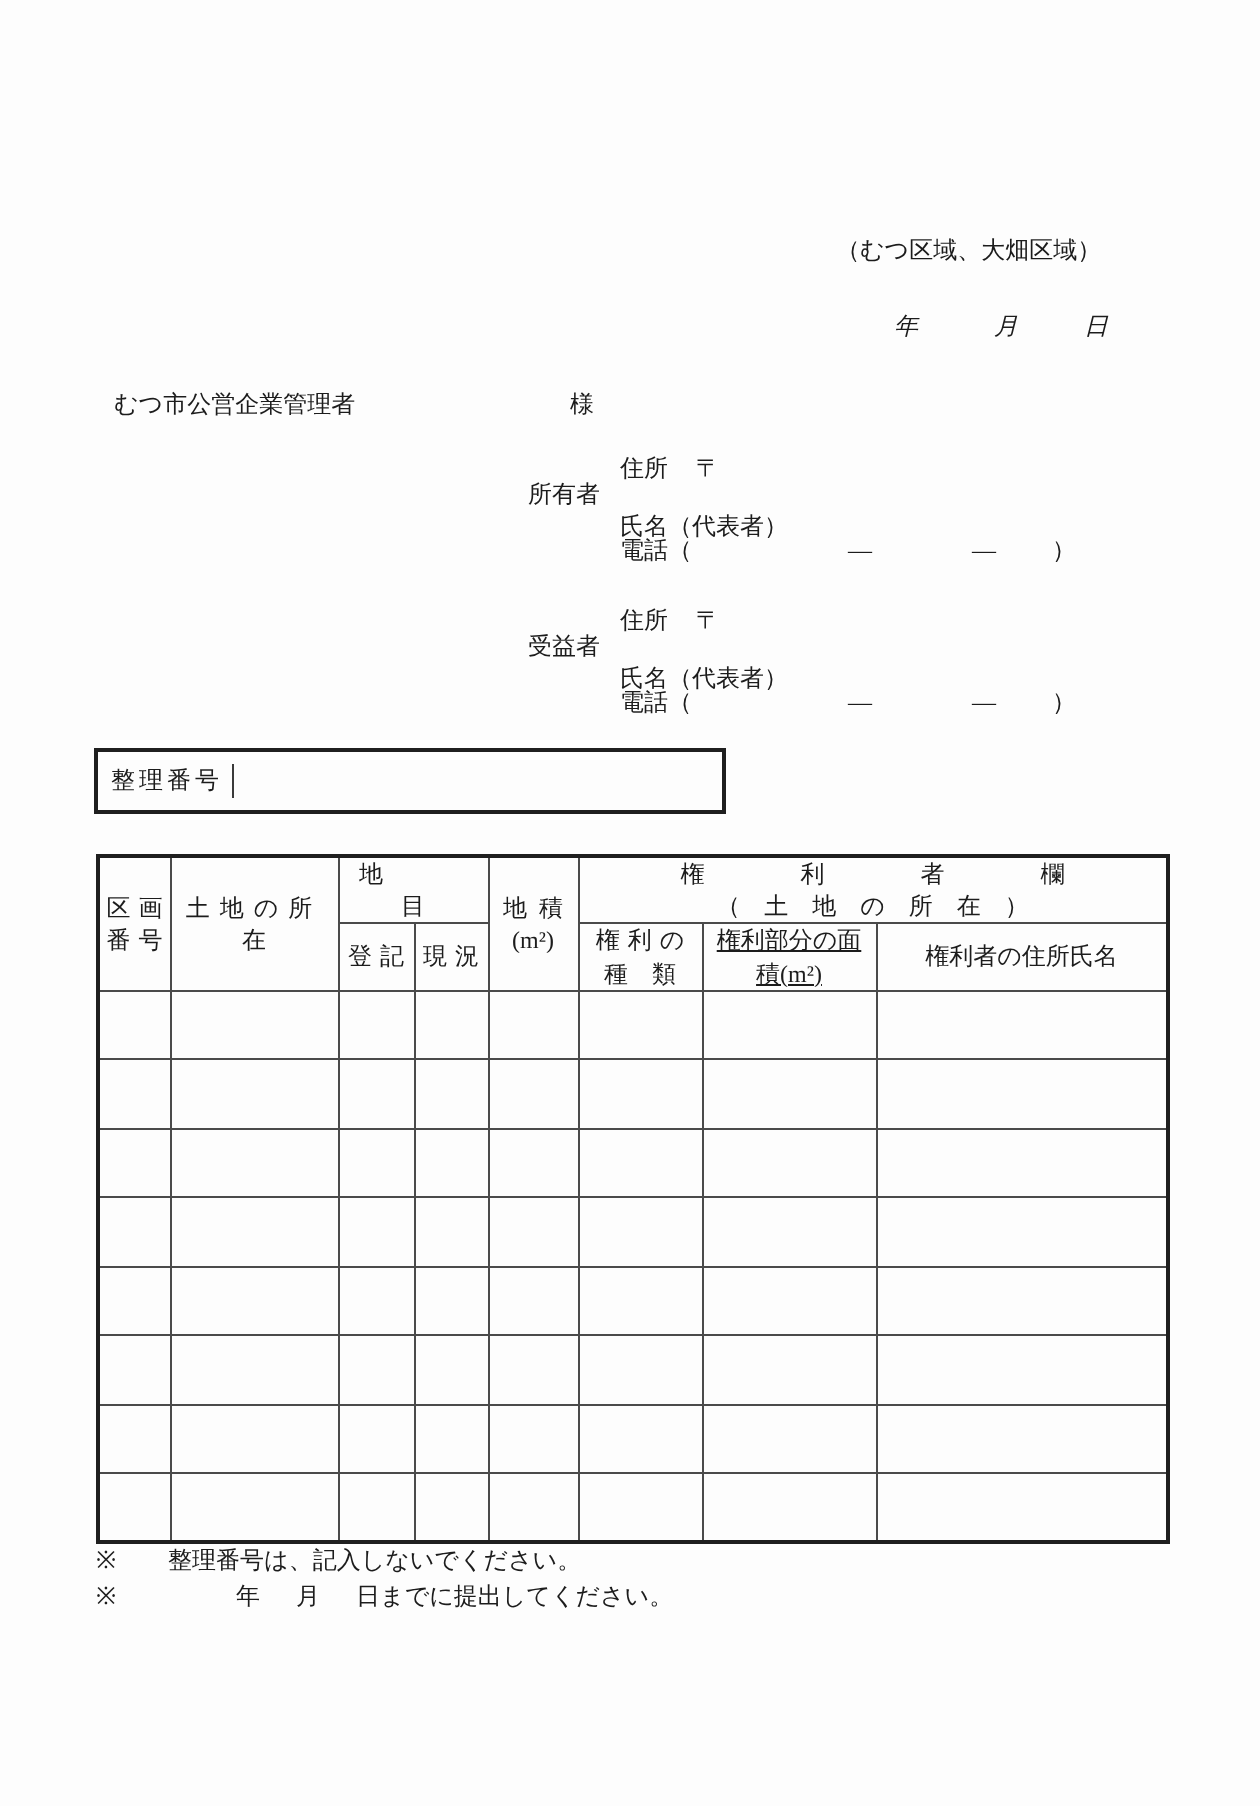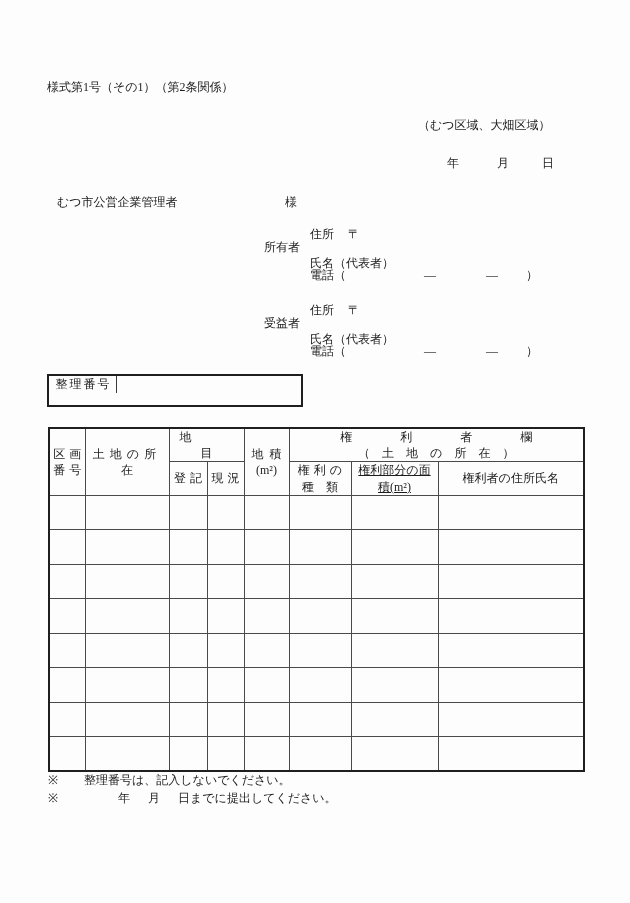--- a/index.html
+++ b/index.html
@@ -22,23 +22,23 @@
   .ls4  { letter-spacing: 4px;  margin-right: -4px;  }
   .ls5  { letter-spacing: 5px;  margin-right: -5px;  }
   .ls6  { letter-spacing: 6px;  margin-right: -6px;  }
   .ls12 { letter-spacing: 12px; margin-right: -12px; }
   .ls42 { letter-spacing: 42px; margin-right: -42px; }
   .ls48 { letter-spacing: 48px; margin-right: -48px; }
 
   
   .ref-box {
     position: absolute; left: 47px; top: 374px;
-    width: 256px; height: 33px;
+    width: 316px; height: 33px;
     border: 2px solid #1f1f1f;
-    display: flex; align-items: flex-start;
+    display: flex; align-items: center;
     background: #fdfdfd;
   }
   .ref-label {
     width: 68px; border-right: 1px solid #3a3a3a;
     display: flex; align-items: center; justify-content: center;
   }
   .ref-value { flex: 1; }
 
   
   table.main {
@@ -58,26 +58,25 @@
   tr.body-row { height: 34.5px; }
   th.left-wrap { text-align: left; padding-left: 4px; text-decoration: underline; }
 
   .two-line { line-height: 1.35; text-align: center; }
 </style>
 </head>
 <body>
 
 <div class="page">
 
-  <div class="abs" style="left:47px; top:79px;">様式第1号（その1）（第2条関係）</div>
 
 
   <div class="abs" style="left:418px; top:117px;">（むつ区域、大畑区域）</div>
 
-  <div class="abs" style="left:447px; top:155px;">
+  <div class="abs" style="left:447px; top:155px;font-style:italic;">
     <span>年</span><span style="margin-left:38px;">月</span><span style="margin-left:33px;">日</span>
   </div>
 
   <div class="abs" style="left:57px; top:194px;text-align:center;">むつ市公営企業管理者</div>
   <div class="abs" style="left:285px; top:194px;">様</div>
 
   <div>
     <div class="abs" style="left:264px; top:239px;">所有者</div>
     <div class="abs" style="left:310px; top:226px;">
       <span>住所</span><span style="margin-left:14px;">〒</span>

